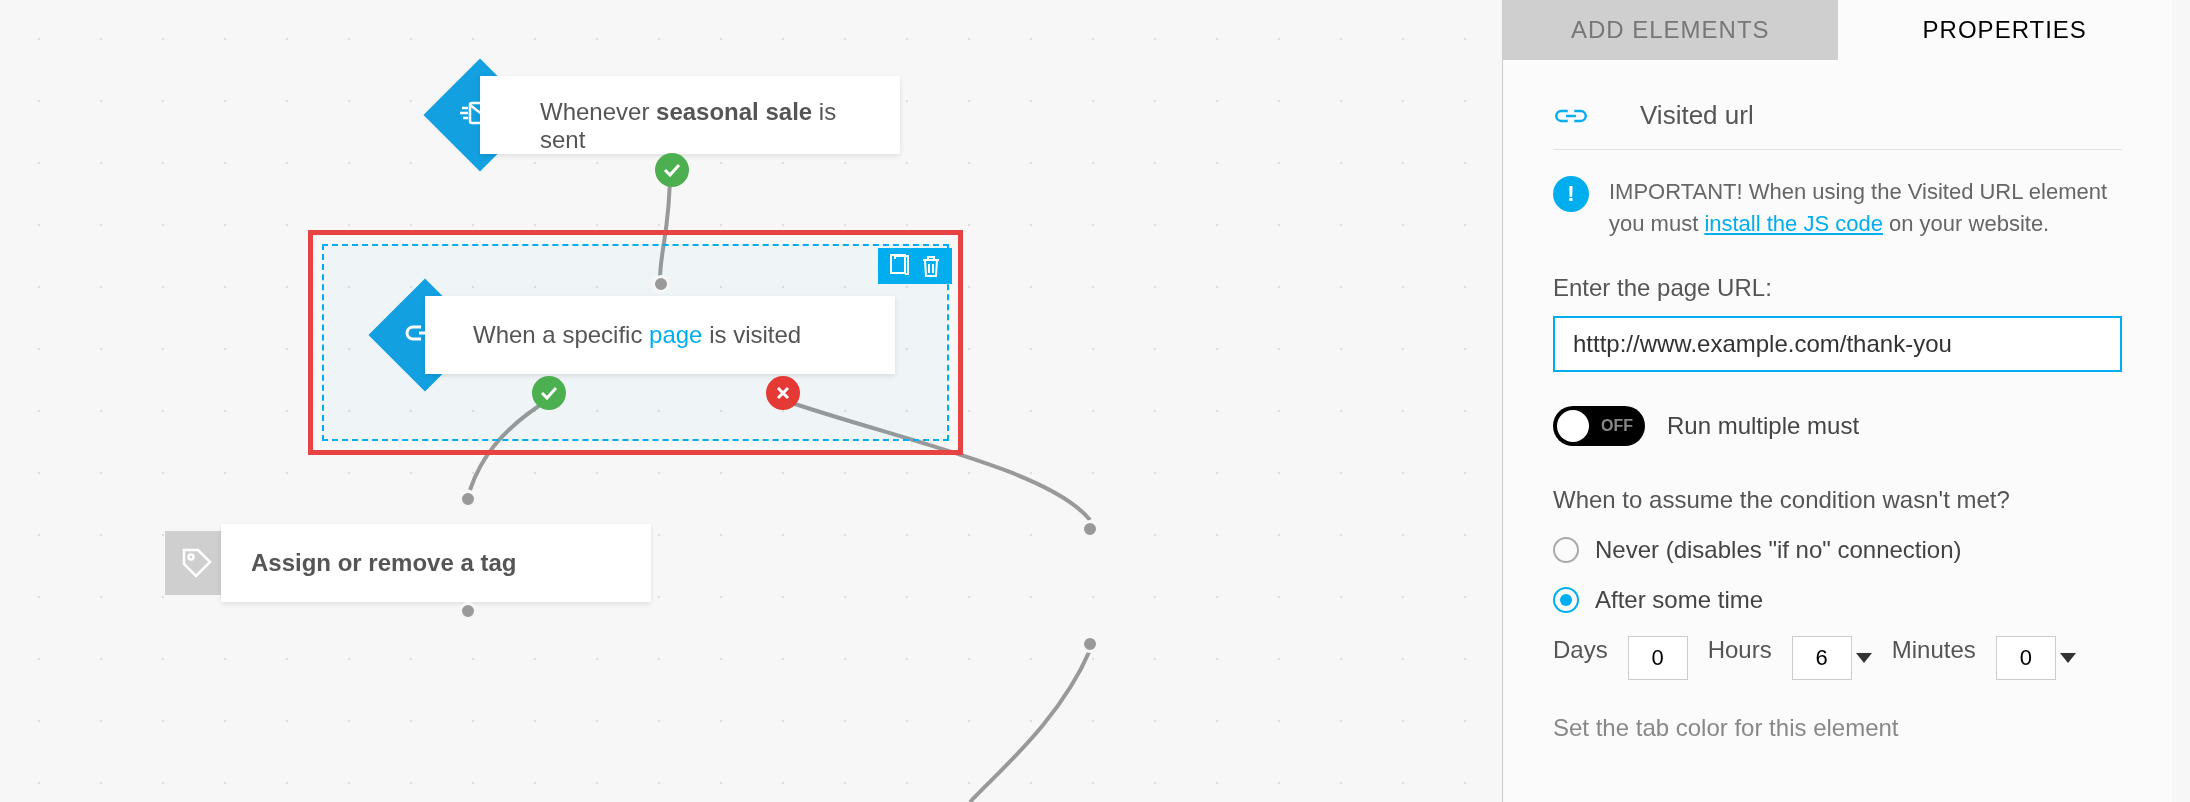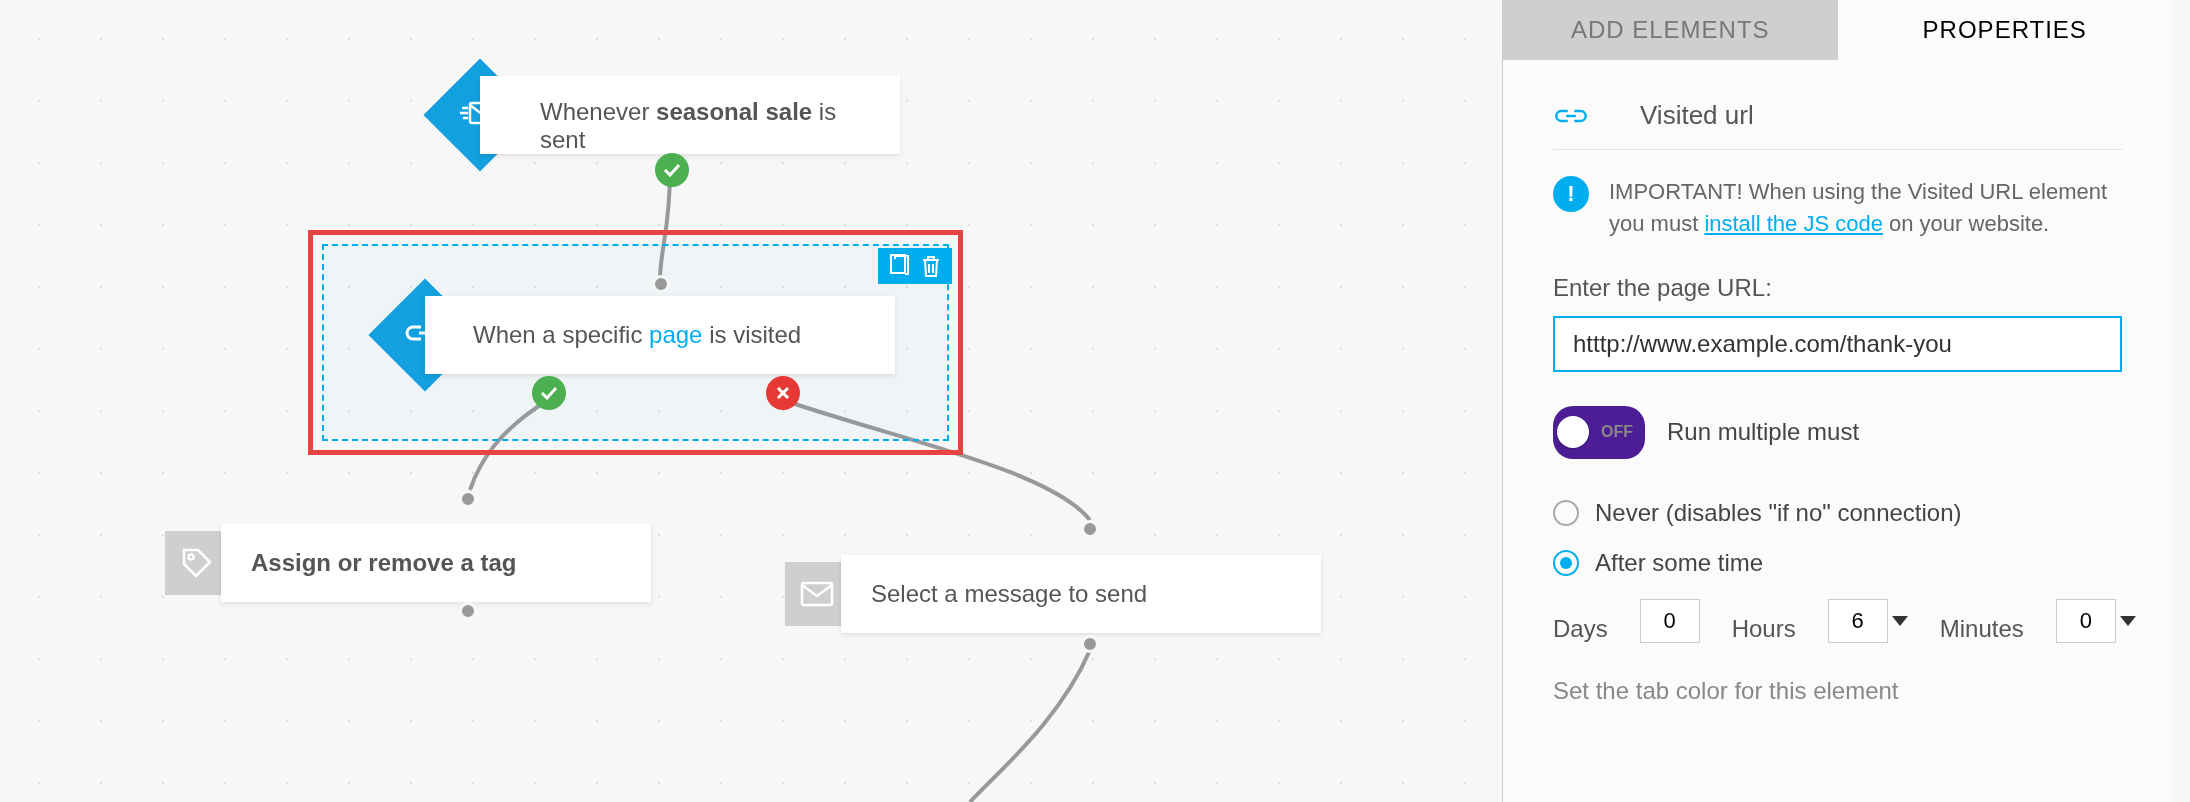--- a/index.html
+++ b/index.html
@@ -50,38 +50,38 @@
   .info-badge { width:36px; height:36px; border-radius:50%; background:#00aeef; color:#fff; display:flex; align-items:center; justify-content:center; font-weight:bold; font-size:22px; flex-shrink:0;}
   .info-text { font-size:22px; line-height:1.45; color:#666;}
   .info-text a { color:#00aeef; text-decoration:underline;}
   .field-label { font-size:24px; color:#555; margin-bottom:14px; display:block;}
   .url-input {
     width:100%; height:56px; border:2px solid #00aeef; padding:0 18px;
     font-size:24px; color:#333; outline:none; margin-bottom:34px;
   }
   .toggle-row { display:flex; align-items:center; gap:22px; margin-bottom:40px;}
   .toggle {
-    width:92px; height:53px; border-radius:20px; background:#4c1d95;
+    width:92px; height:40px; border-radius:20px; background:#000000;
     position:relative; cursor:pointer; display:flex; align-items:center;
   }
   .toggle .knob {
     width:32px; height:32px; border-radius:50%; background:#fff;
     position:absolute; left:4px; box-shadow:0 1px 2px rgba(0,0,0,.3);
   }
   .toggle .tlabel { position:absolute; right:12px; font-size:16px; font-weight:bold; color:#888;}
   .radio-row { display:flex; align-items:center; gap:16px; margin-bottom:22px; cursor:pointer;}
   .radio {
     width:26px; height:26px; border-radius:50%; border:2px solid #aaa; position:relative;
   }
   .radio.checked { border-color:#00aeef; }
   .radio.checked::after {
     content:""; position:absolute; width:12px; height:12px; border-radius:50%;
     background:#00aeef; left:5px; top:5px;
   }
-  .time-row { display:flex; align-items:flex-end; gap:32px; margin-top:20px; font-size:24px; color:#555;}
+  .time-row { display:flex; align-items:flex-start; gap:20px; margin-top:20px; font-size:24px; color:#555;}
   .time-row input {
     width:60px; height:44px; text-align:center; font-size:22px; border:1px solid #ccc;
   }
   .time-row .sel { display:flex; align-items:center; gap:4px;}
   .time-row .sel input { width:60px;}
   .caret { width:0; height:0; border-left:8px solid transparent; border-right:8px solid transparent; border-top:10px solid #333; cursor:pointer;}
   .truncated { font-size:24px; color:#888; margin-top:34px;}
 
   
   .node {
@@ -217,31 +217,20 @@
         <circle cx="11" cy="11" r="2.5"></circle>
       </svg>
     </div>
     <div class="card2" style="width:430px;">
       <span>Assign or remove a tag</span>
     </div>
   </div>
   <div class="conn-dot" style="left:459px; top:602px;"></div>
 
   <div class="conn-dot" style="left:1081px; top:520px;"></div>
-  <div class="node-plain" style="left:785px; top:555px;">
-    <div class="square-icon">
-      <svg width="36" height="28" viewBox="0 0 36 28" fill="none" stroke="#fff" stroke-width="2.5">
-        <rect x="3" y="3" width="30" height="22" rx="2"></rect>
-        <path d="M3 5 L18 16 L33 5"></path>
-      </svg>
-    </div>
-    <div class="card2" style="width:480px;">
-      <span>Select a message to send</span>
-    </div>
-  </div>
   <div class="conn-dot" style="left:1081px; top:635px;"></div>
 
 </div>
 
 <div class="panel">
   <div class="tabs">
     <div class="tab inactive">ADD ELEMENTS</div>
     <div class="tab">PROPERTIES</div>
   </div>
   <div class="panel-body">
@@ -265,20 +254,21 @@
     <input class="url-input" type="text" value="htttp://www.example.com/thank-you" style="">
 
     <div class="toggle-row">
       <div class="toggle">
         <div class="knob"></div>
         <span class="tlabel">OFF</span>
       </div>
       <span>Run multiple must</span>
     </div>
 
+    <div class="field-label" style="margin-bottom:22px;">When to assume the condition wasn't met?</div>
 
     <div class="radio-row">
       <div class="radio"></div>
       <span>Never (disables "if no" connection)</span>
     </div>
     <div class="radio-row">
       <div class="radio checked"></div>
       <span>After some time</span>
     </div>
 

